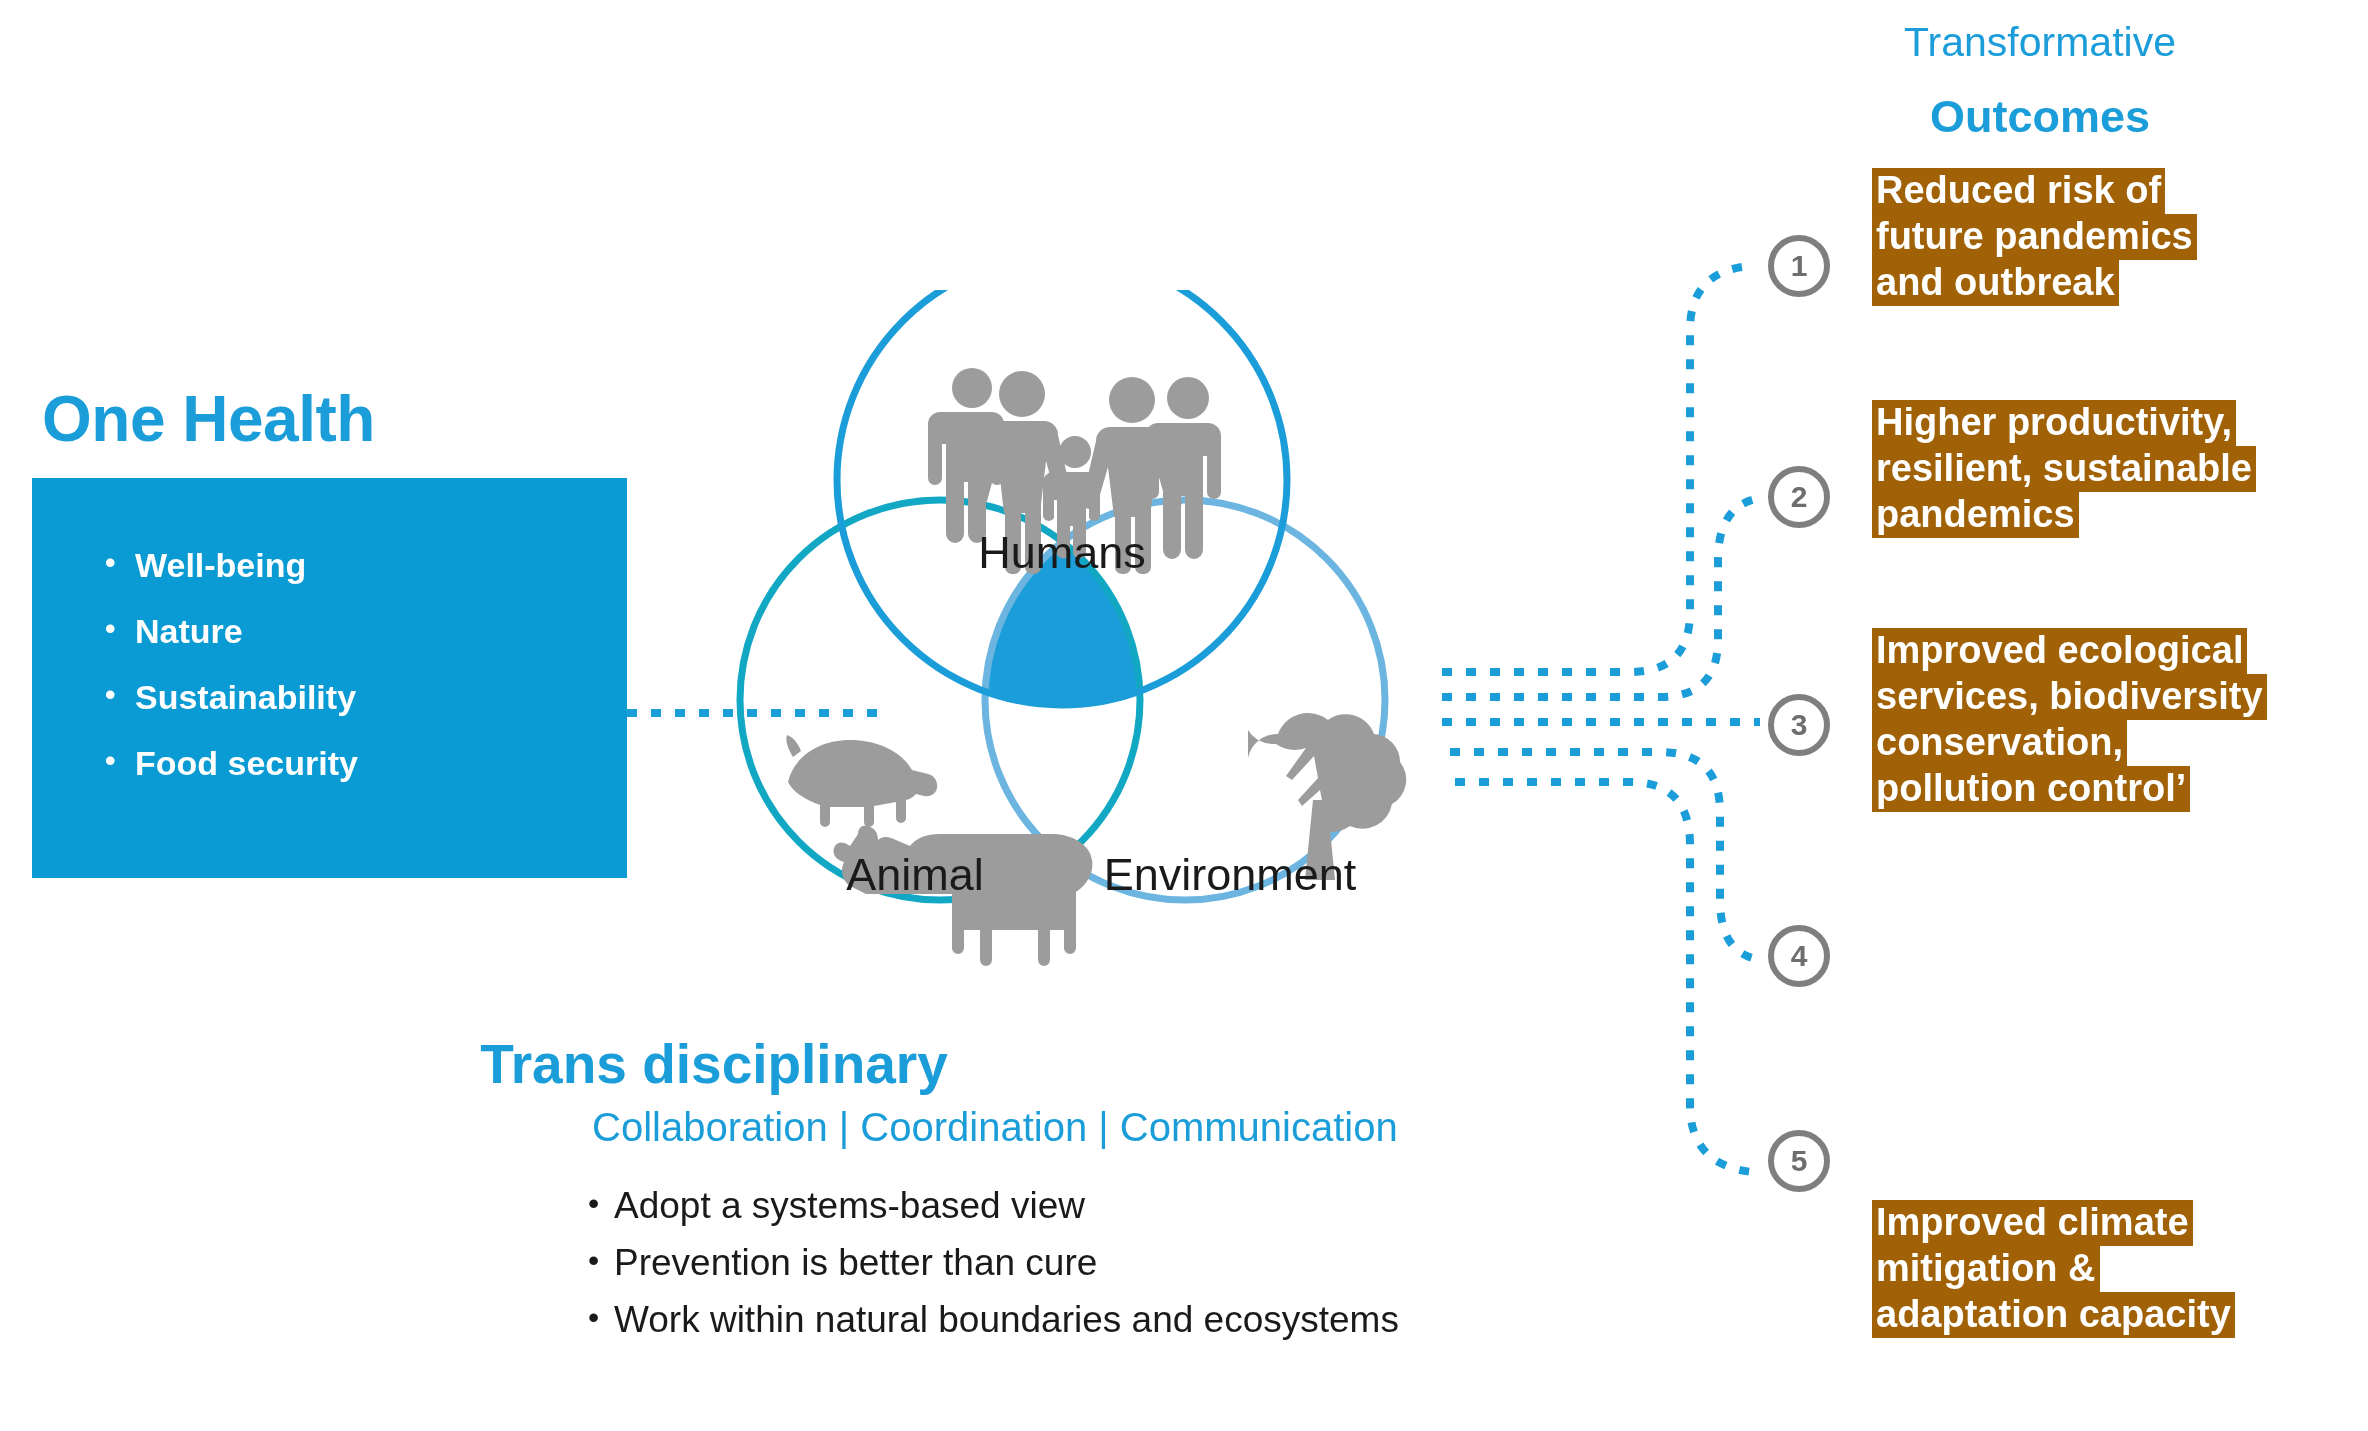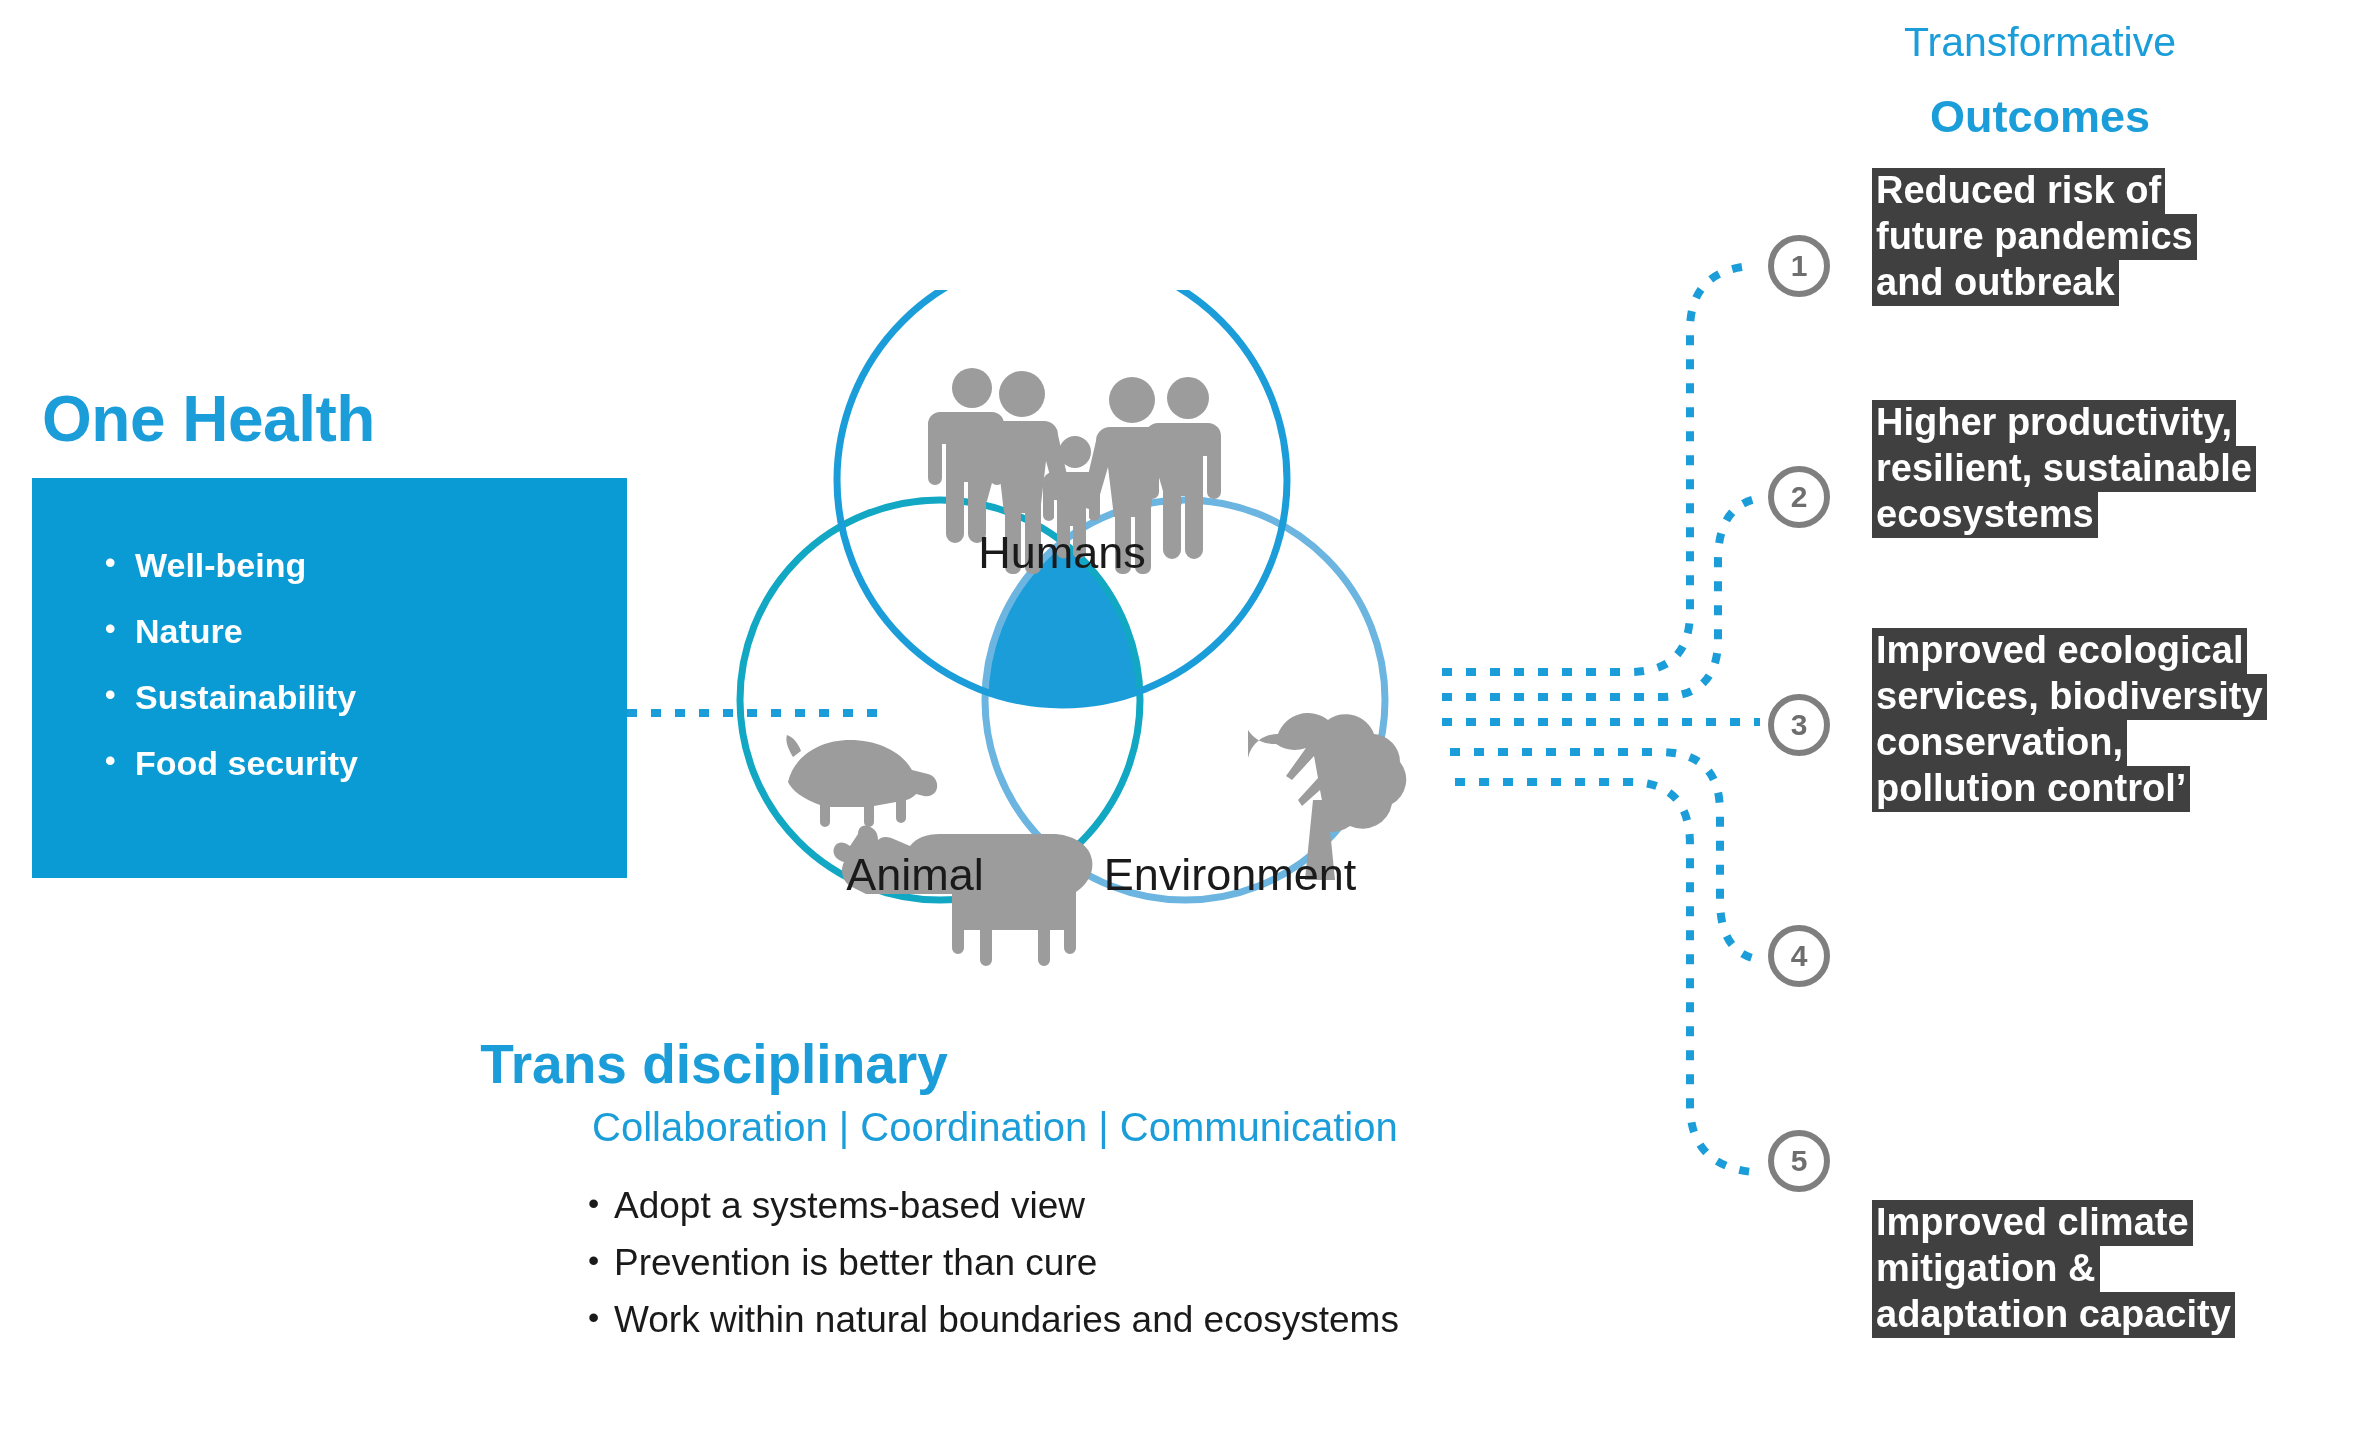--- a/index.html
+++ b/index.html
@@ -140,21 +140,21 @@
     display: flex;
     align-items: center;
     justify-content: center;
   }
   .outcome-text {
     position: absolute;
     width: 470px;
   }
   .outcome-text .ln {
     display: inline-block;
-    background: #404040;
+    background: #a16207;
     color: #ffffff;
     font-size: 38px;
     font-weight: bold;
     line-height: 1.21;
     padding: 0 4px 0 4px;
     white-space: nowrap;
   }
   .outcome-text .lnwrap { display: block; }
 
   
@@ -310,21 +310,21 @@
   <div class="outcome-text" id="outcome-1-text">
     <span class="lnwrap"><span class="ln">Reduced risk of</span></span>
     <span class="lnwrap"><span class="ln">future pandemics</span></span>
     <span class="lnwrap"><span class="ln">and outbreak</span></span>
   </div>
 
   <div class="outcome-num" id="outcome-2-num">2</div>
   <div class="outcome-text" id="outcome-2-text">
     <span class="lnwrap"><span class="ln">Higher productivity,</span></span>
     <span class="lnwrap"><span class="ln">resilient, sustainable</span></span>
-    <span class="lnwrap"><span class="ln">ecosystems</span></span>
+    <span class="lnwrap"><span class="ln">pandemics</span></span>
   </div>
 
   <div class="outcome-num" id="outcome-3-num">3</div>
   <div class="outcome-text" id="outcome-3-text">
     <span class="lnwrap"><span class="ln">Improved ecological</span></span>
     <span class="lnwrap"><span class="ln">services, biodiversity</span></span>
     <span class="lnwrap"><span class="ln">conservation,</span></span>
     <span class="lnwrap"><span class="ln">pollution control’</span></span>
   </div>
 

